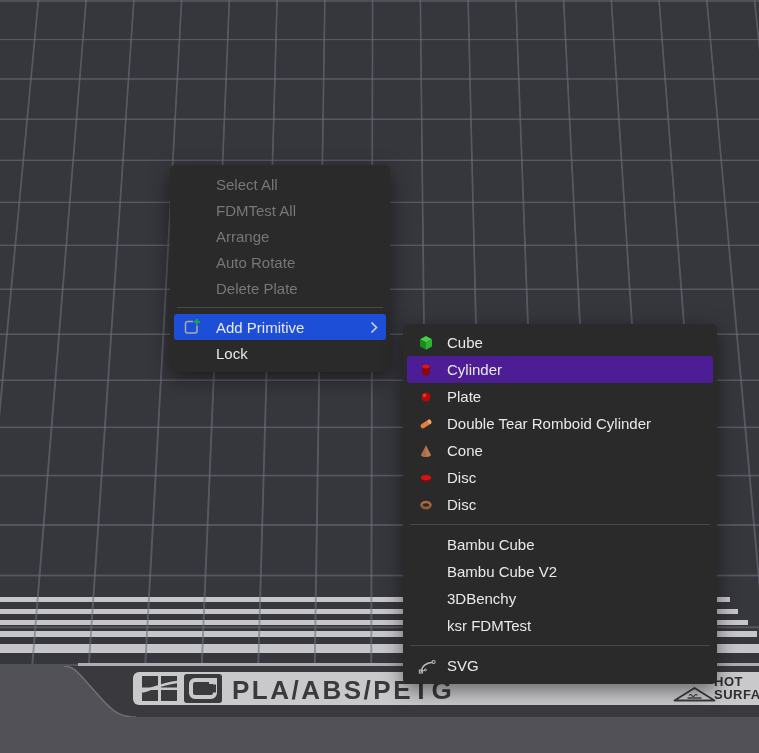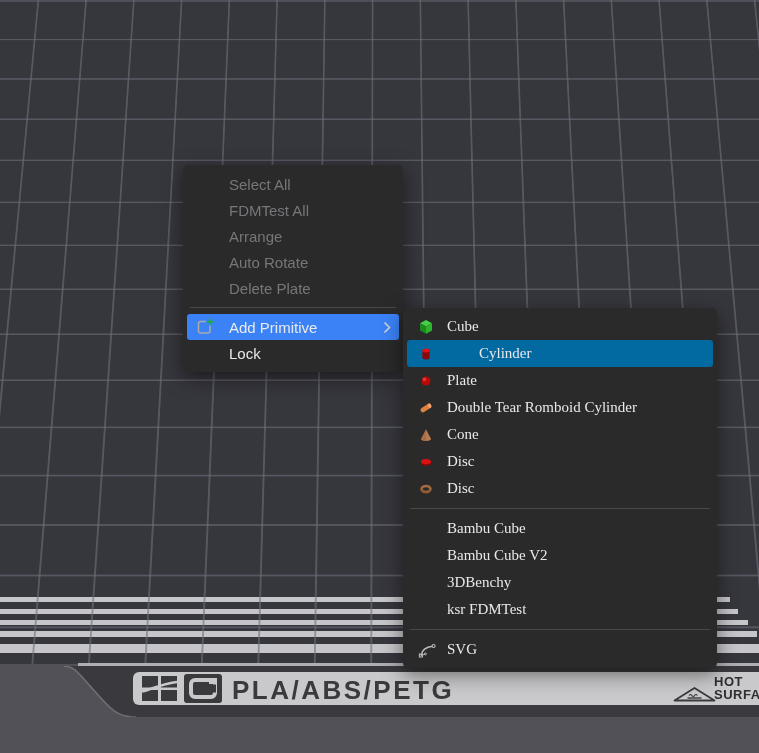--- a/index.html
+++ b/index.html
@@ -27,28 +27,28 @@
   #banner .logo2{position:absolute;left:51px;top:2px;}
   #plate-material-label{position:absolute;left:99px;top:3px;font-size:26px;font-weight:bold;
           letter-spacing:2.5px;color:#3a3a3c;white-space:nowrap;}
   #warn-triangle{position:absolute;left:540px;top:15px;}
   #warn-text{position:absolute;left:581px;top:3px;font-size:13px;line-height:13px;font-weight:bold;
           color:#2e2e30;letter-spacing:.5px;white-space:nowrap;}
 
   
   .menu{position:absolute;background:#2a2a2b;border-radius:5px;
         box-shadow:0 6px 20px rgba(0,0,0,.5);padding:6px 0;box-sizing:border-box;}
-  #context-menu{left:183px;top:165px;width:220px;z-index:20;}
-  #submenu{left:403px;top:308px;width:314px;z-index:21;padding:5px 0;font-family:Liberation Serif, serif;}
+  #context-menu{left:170px;top:165px;width:220px;z-index:20;}
+  #submenu{left:403px;top:324px;width:314px;z-index:21;padding:5px 0;}
   .menu-item{display:flex;align-items:center;height:26px;margin:0 4px;padding:0 8px 0 9px;
              border-radius:3px;font-size:15px;color:#e9e9ea;cursor:default;}
   #submenu .menu-item{height:27px;}
   .menu-item.disabled{color:#77777a;}
-  .menu-item.active{background:#3b82f6;}
-  .menu-item.highlighted{background:#0369a1;gap:32px;}
+  .menu-item.active{background:#1d4ed8;}
+  .menu-item.highlighted{background:#4c1d95;}
   .mi-icon{display:flex;align-items:center;flex:0 0 auto;}
   #context-menu .mi-icon{width:33px;}
   #submenu .mi-icon{width:31px;padding-left:2px;box-sizing:border-box;}
   .mi-label{white-space:nowrap;}
   .mi-chevron{margin-left:auto;display:flex;align-items:center;}
   .menu-sep{height:1px;background:#48484b;margin:6px 7px;}
 </style>
 </head>
 <body>
 

